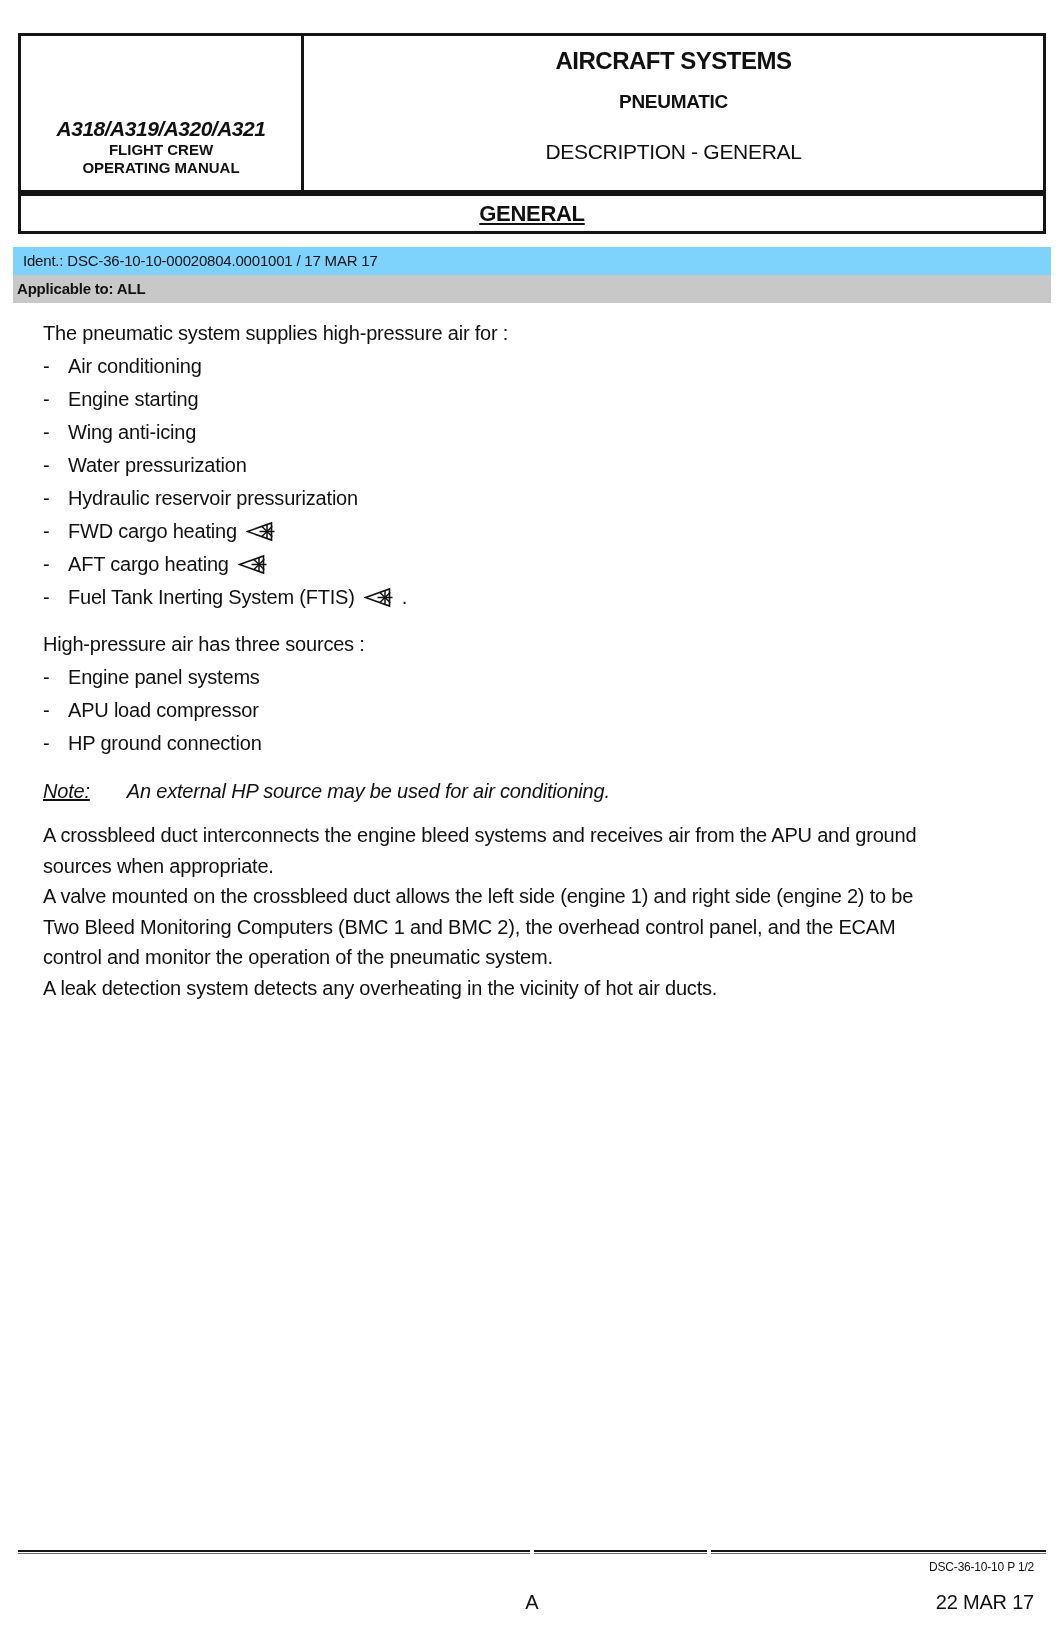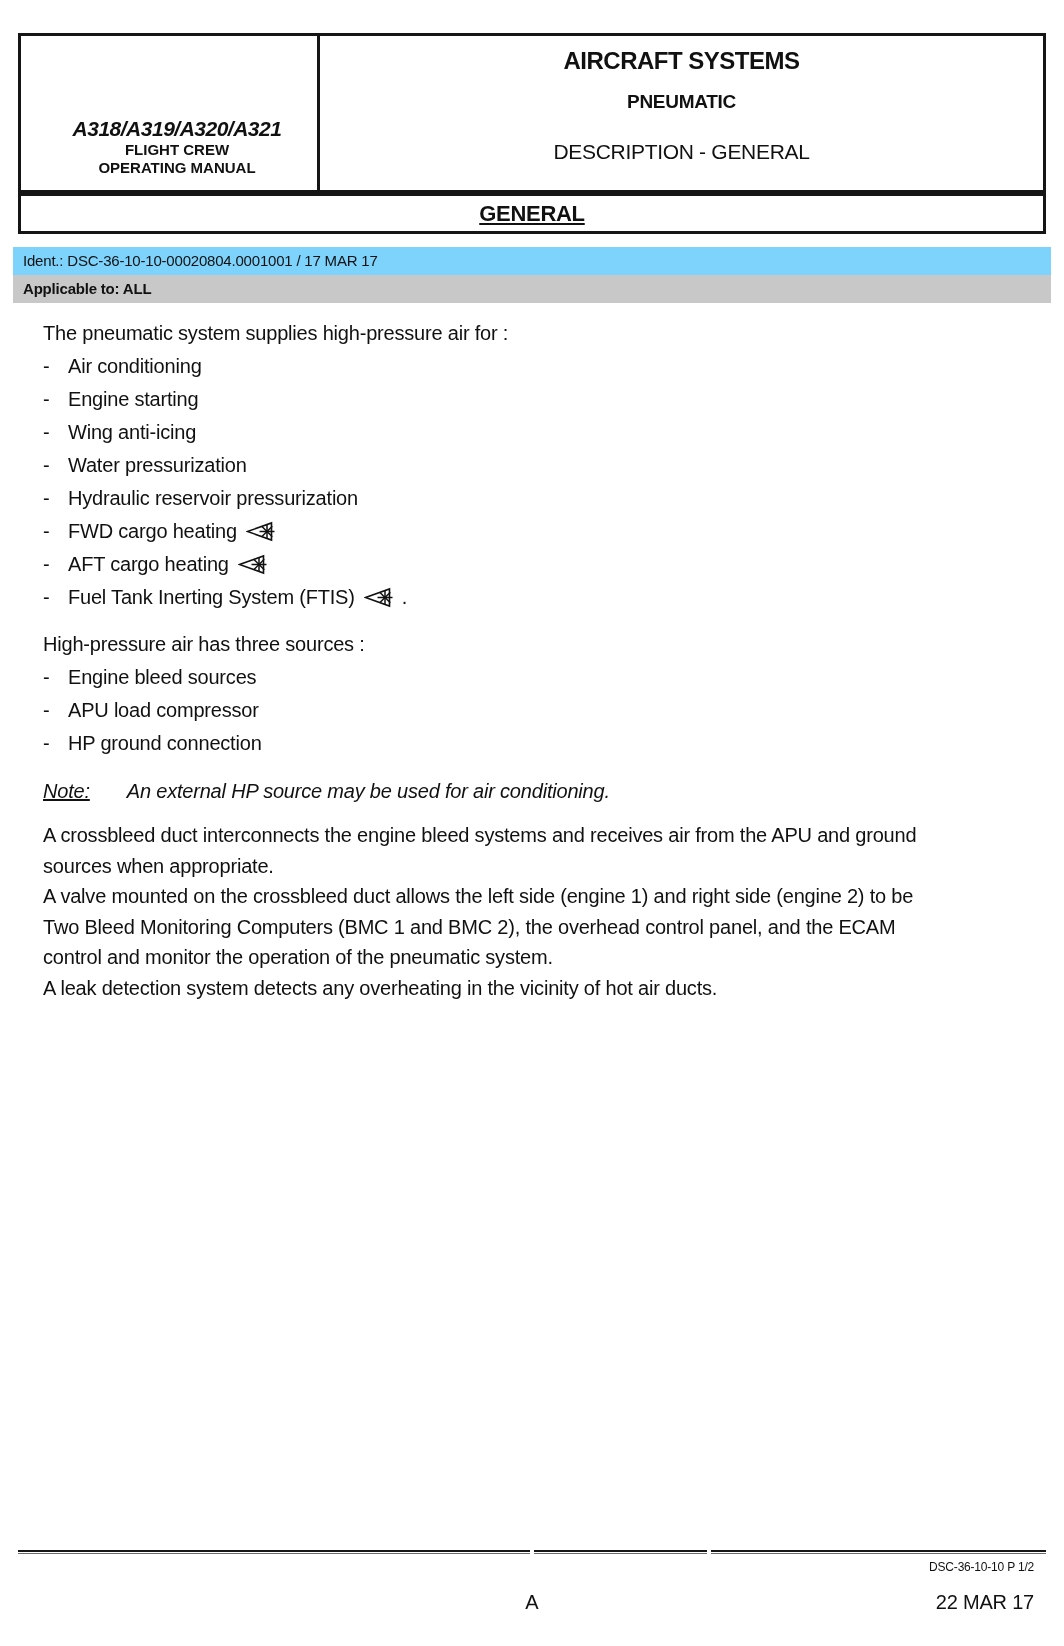--- a/index.html
+++ b/index.html
@@ -20,21 +20,20 @@
     border: 3px solid #151515;
     display: flex;
   }
   .header-left {
     width: 283px;
     border-right: 3px solid #151515;
     display: flex; flex-direction: column;
     justify-content: flex-end; align-items: center;
     text-align: center;
     padding-bottom: 13px;
-    margin-left: 16px;
   }
   .models { font-size: 21px; font-weight: bold; font-style: italic; letter-spacing: -0.5px; line-height: 25px; }
   .manual-sub { font-size: 15px; font-weight: bold; line-height: 18px; }
   .header-right {
     flex: 1;
     display: flex; flex-direction: column;
     align-items: center; text-align: left;
     padding-top: 11px;
   }
   .hr-title { font-size: 24px; font-weight: bold; line-height: 28px; letter-spacing: -0.5px; }
@@ -52,21 +51,21 @@
   
   .ident { margin: 13px -5px 0 -5px; }
   .ident-row1 {
     background: #7dd3fc;
     font-size: 15px; line-height: 28px;
     padding-left: 10px; letter-spacing: -0.2px;
   }
   .ident-row2 {
     background: #c8c8c8;
     font-size: 15px; font-weight: bold; line-height: 28px;
-    padding-left: 10px; letter-spacing: -0.2px;
+    padding-left: 4px; letter-spacing: -0.2px;
   }
 
   
   .content { margin-left: 25px; margin-right: 20px; font-size: 20px; letter-spacing: -0.2px; }
   .intro { margin-top: 14px; line-height: 33px; }
   .dash-list { list-style: none; }
   .dash-list li { display: flex; align-items: center; line-height: 33px; }
   .dash { width: 25px; flex: 0 0 25px; }
   .tri-icon { margin-left: 9px; flex: 0 0 auto; display: inline-block; }
   .suffix { margin-left: 7px; }
@@ -180,21 +179,21 @@
         </svg>
         <span class="suffix">.</span>
       </li>
     </ul>
 
     <p class="intro">High-pressure air has three sources :</p>
 
     <ul class="dash-list">
       <li>
         <span class="dash">-</span>
-        <span>Engine bleed sources</span>
+        <span>Engine panel systems</span>
       </li>
       <li>
         <span class="dash">-</span>
         <span>APU load compressor</span>
       </li>
       <li>
         <span class="dash">-</span>
         <span>HP ground connection</span>
       </li>
     </ul>

